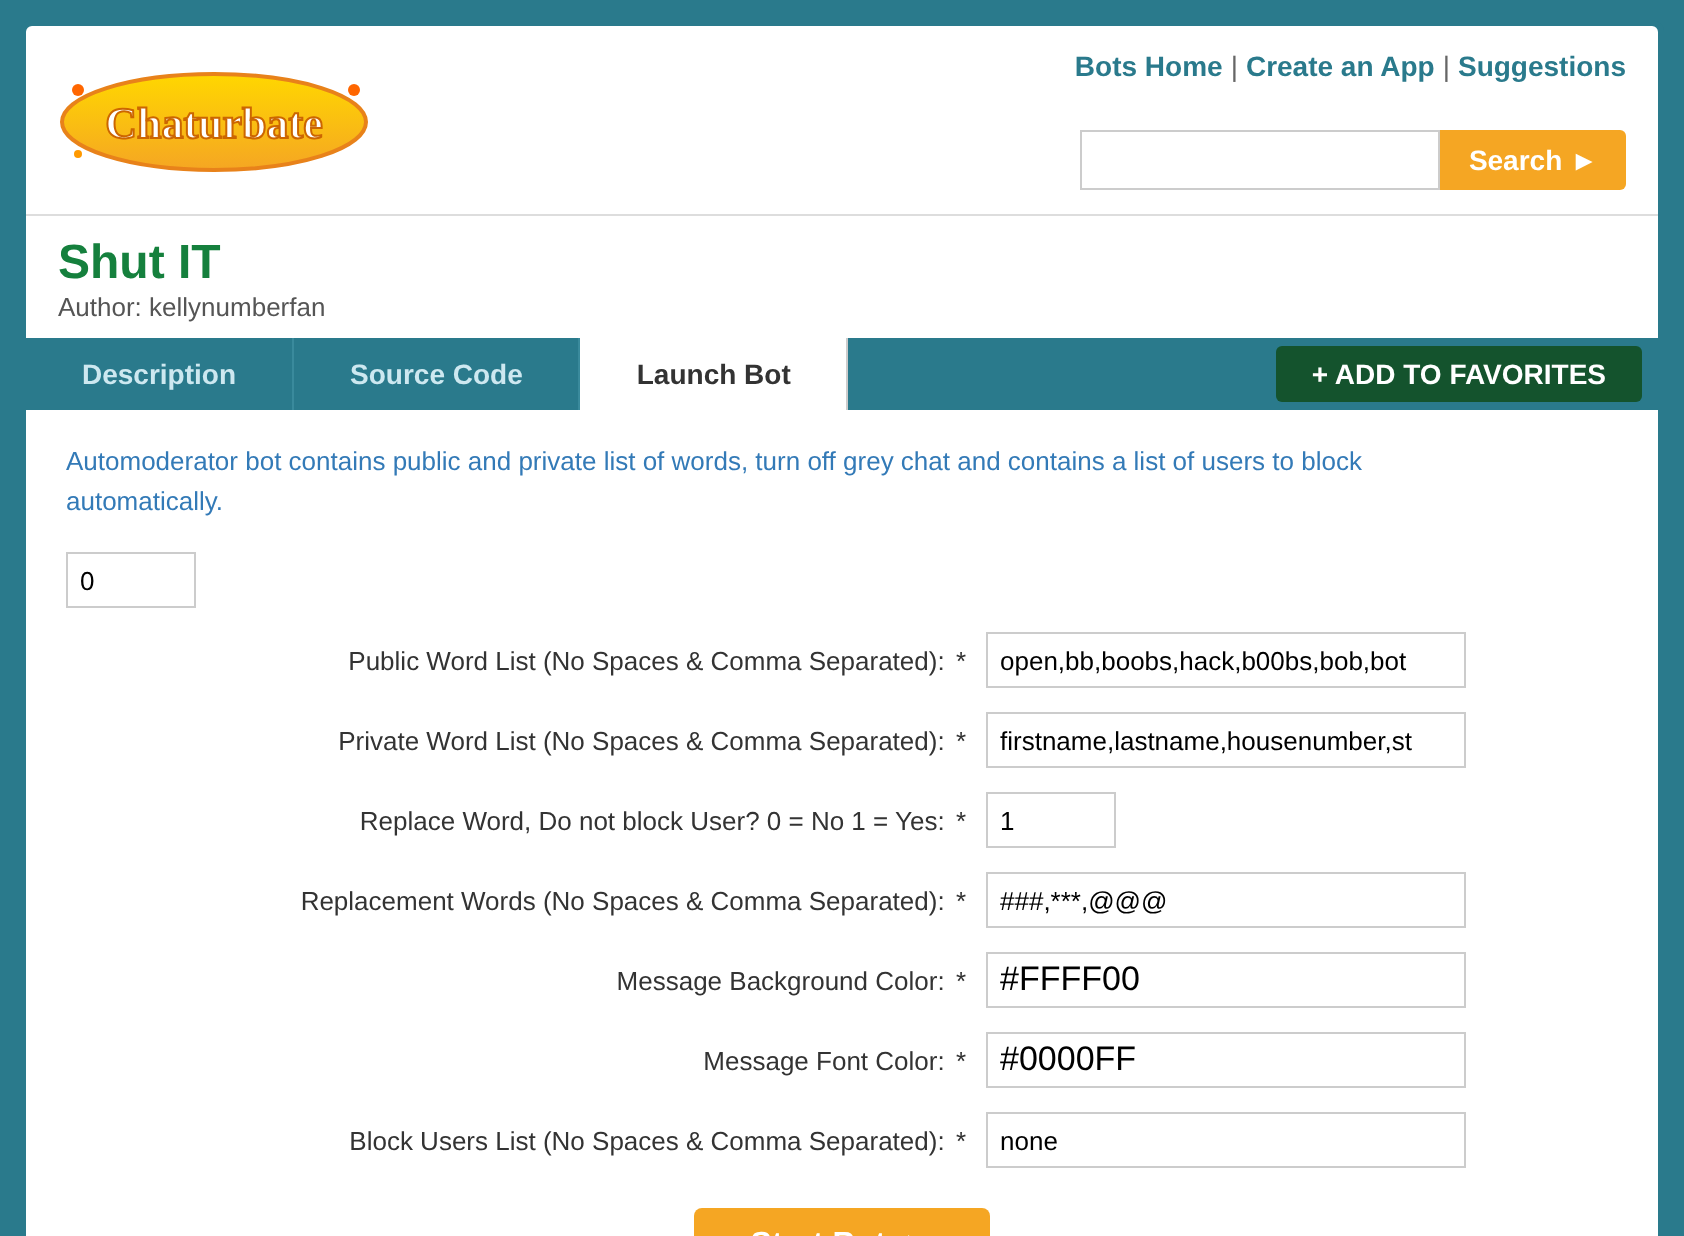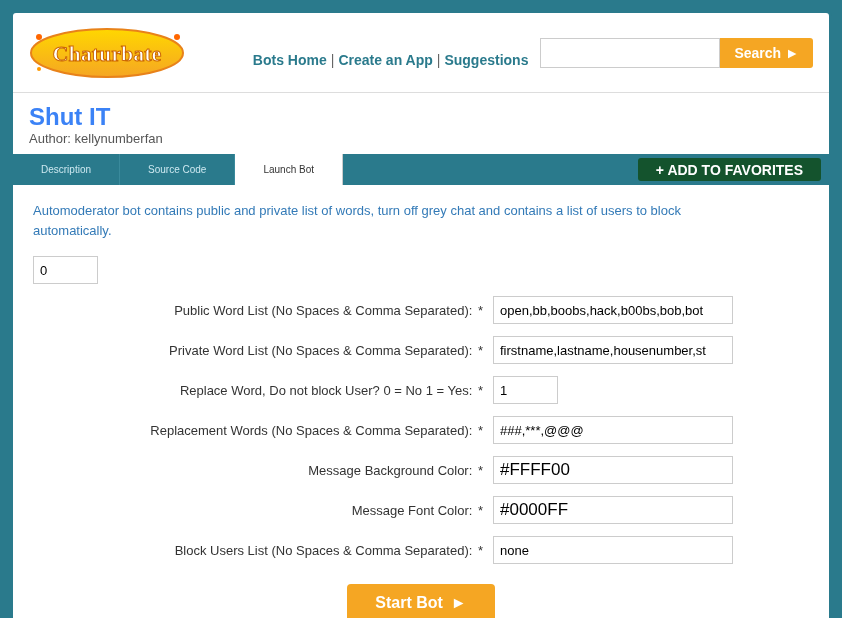--- a/index.html
+++ b/index.html
@@ -27,23 +27,23 @@
       align-items: center;
       padding: 12px 16px;
       border-bottom: 1px solid #ddd;
     }
     .logo-area {
       display: flex;
       align-items: flex-start;
     }
     .header-right {
       display: flex;
-      flex-direction: row;
+      flex-direction: column;
       align-items: flex-end;
-      gap: 12px;
+      gap: 24px;
     }
     .header-nav {
       display: flex;
       gap: 0;
       font-size: 14px;
       color: #2a7a8c;
     }
     .header-nav a {
       color: #2a7a8c;
       text-decoration: none;
@@ -79,42 +79,42 @@
       gap: 4px;
       border-radius: 0 3px 3px 0;
     }
     
     .page-title-area {
       padding: 10px 16px 4px 16px;
     }
     .page-title {
       font-size: 24px;
       font-weight: bold;
-      color: #3b82f6;
+      color: #15803d;
     }
     .page-author {
       font-size: 13px;
       color: #555;
     }
     
     .tabs-bar {
       display: flex;
       align-items: stretch;
       background: #2a7a8c;
       margin-top: 4px;
     }
     .tabs-left {
       display: flex;
       flex: 1;
     }
     .tab {
       padding: 10px 28px;
       color: #cde8f0;
-      font-size: 10px;
-      font-weight: normal;
+      font-size: 14px;
+      font-weight: bold;
       cursor: pointer;
       border-right: 1px solid #3a8a9c;
       background: #2a7a8c;
       text-align: center;
     }
     .tab.active {
       background: #fff;
       color: #333;
       border-right: 1px solid #ccc;
     }

